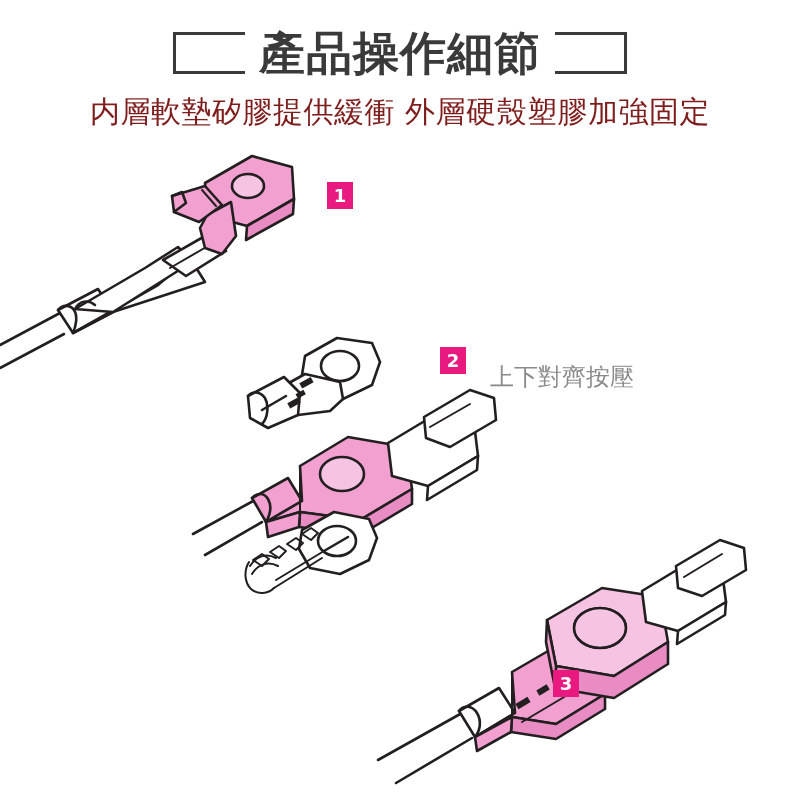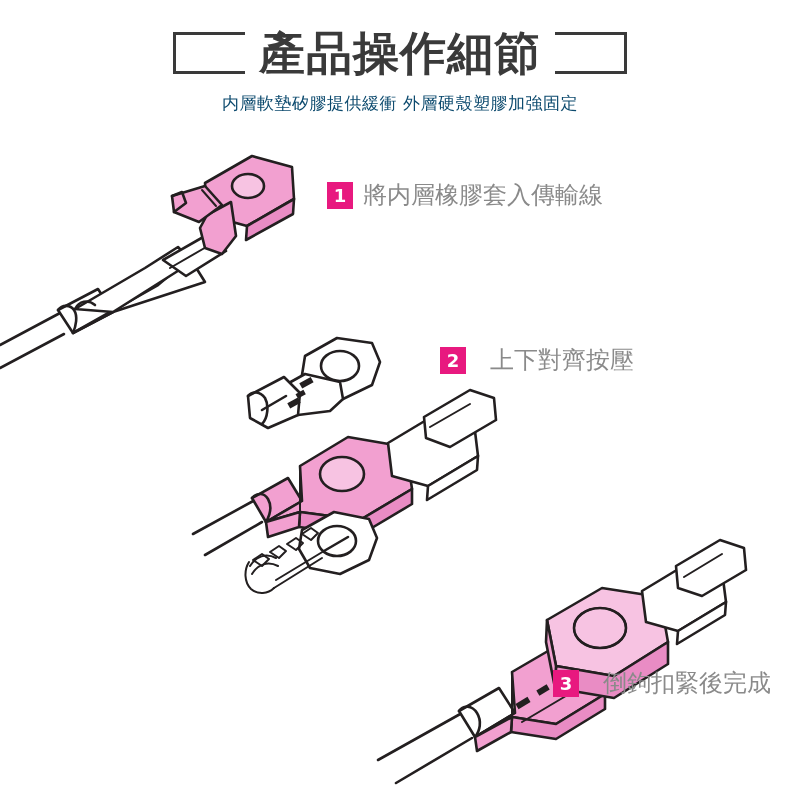--- a/index.html
+++ b/index.html
@@ -59,22 +59,22 @@
     letter-spacing: 1px;
     line-height: 1;
     white-space: nowrap;
   }
   .subtitle {
     position: absolute;
     left: 0;
     top: 92px;
     width: 800px;
     text-align: center;
-    font-size: 17px;
-    color: #0c4a6e;
+    font-size: 30px;
+    color: #7f1d1d;
     letter-spacing: 0.5px;
     white-space: nowrap;
   }
 
   
   .step {
     position: absolute;
     display: flex;
     align-items: flex-start;
     gap: 10px;
@@ -96,20 +96,21 @@
     font-size: 24px;
     color: #8a8a8a;
     line-height: 1.33;
     white-space: nowrap;
   }
   .step-line {
     display: block;
   }
   .step-line.indent {
     padding-left: 14px;
+    margin-top: 17px;
   }
 
   #step1 { left: 327px; top: 180px; }
   #step2 { left: 440px; top: 345px; }
   #step3 { left: 553px; top: 668px; }
 
   
   .art {
     position: absolute;
     left: 0;
@@ -273,32 +274,28 @@
         <path class="wh" d="M 642,591 L 690,562 L 722,571 L 726,602 L 678,631 L 646,622 Z"></path>
         <path class="wh" d="M 678,631 L 726,602 L 725,615 L 677,644 Z"></path>
         <path class="wh" d="M 676,566 L 720,540 L 744,548 L 746,570 L 702,596 L 678,588 Z"></path>
         <path class="olt" d="M 684,577 L 722,554"></path>
       </g>
     </g>
   </svg>
 
   <div class="step" id="step1">
     <div class="badge">1</div>
-    <div class="step-text">
-      <span class="step-line">將内層橡膠套入傳輸線</span>
-    </div>
   </div>
 
   <div class="step" id="step2">
     <div class="badge">2</div>
     <div class="step-text">
       <span class="step-line indent">上下對齊按壓</span>
     </div>
   </div>
 
   <div class="step" id="step3">
     <div class="badge">3</div>
     <div class="step-text">
-      <span class="step-line indent">倒鉤扣緊後完成</span>
     </div>
   </div>
 
 </div>
 
 </body></html>

